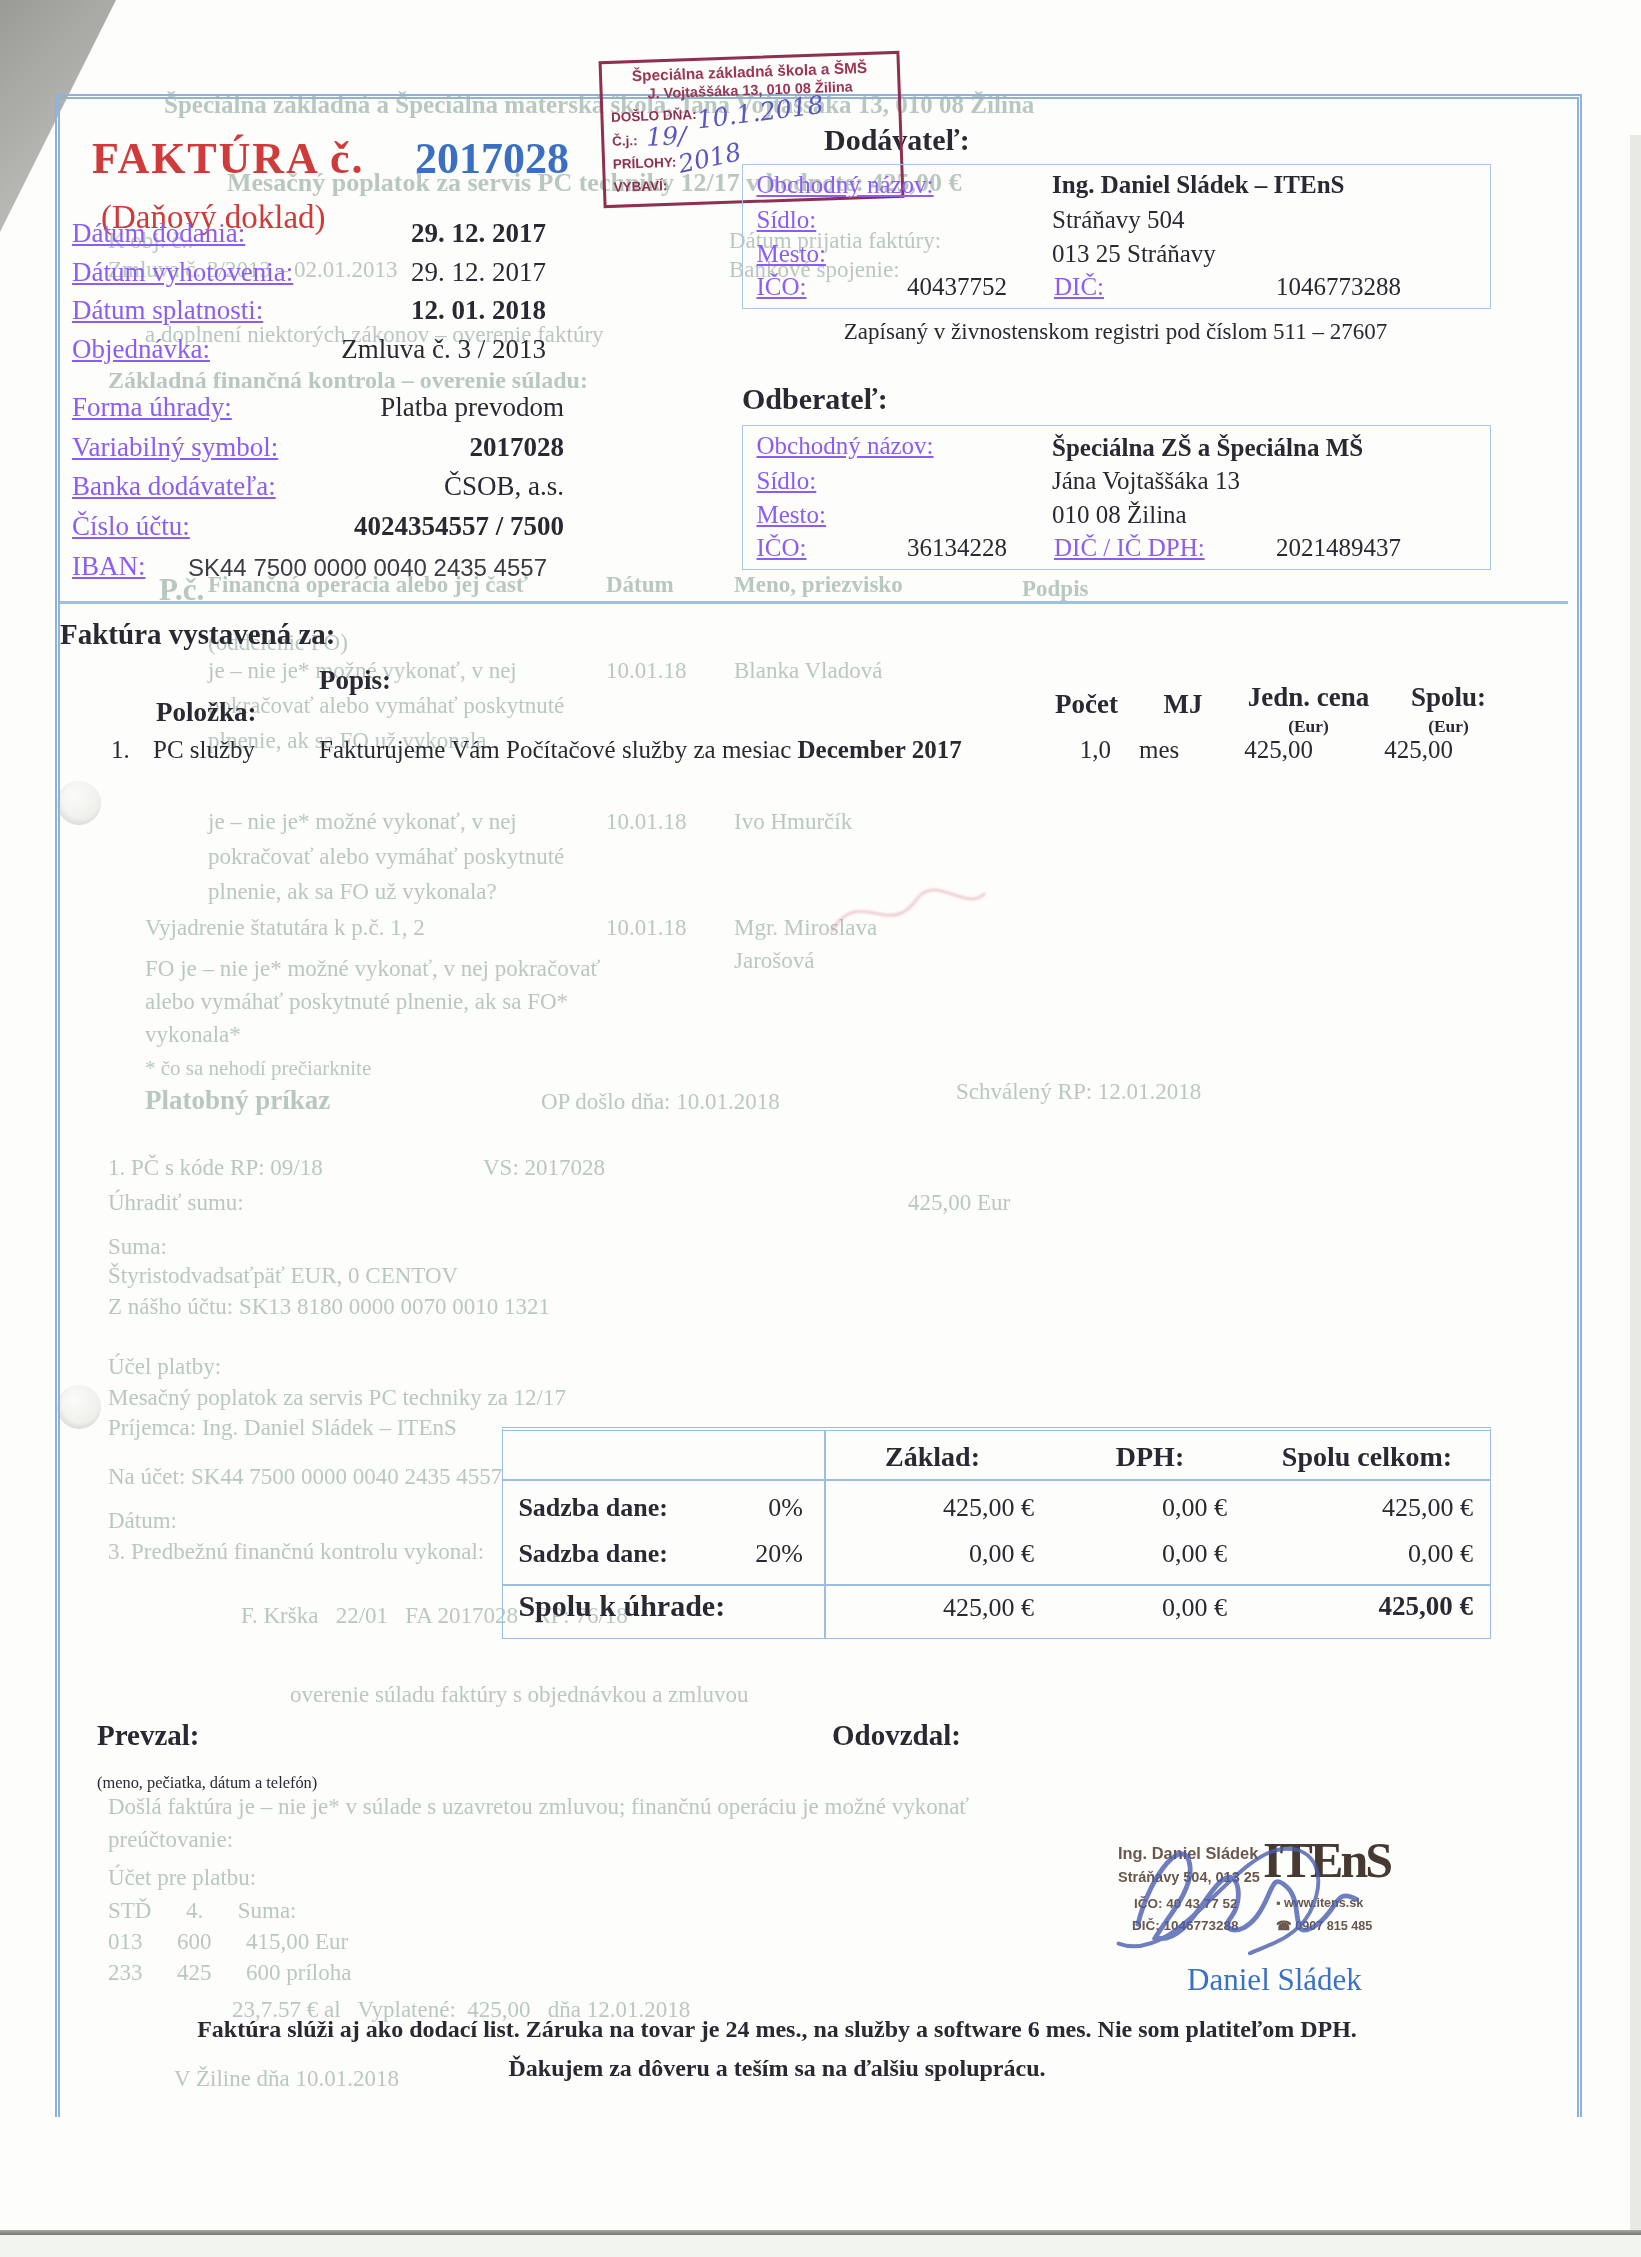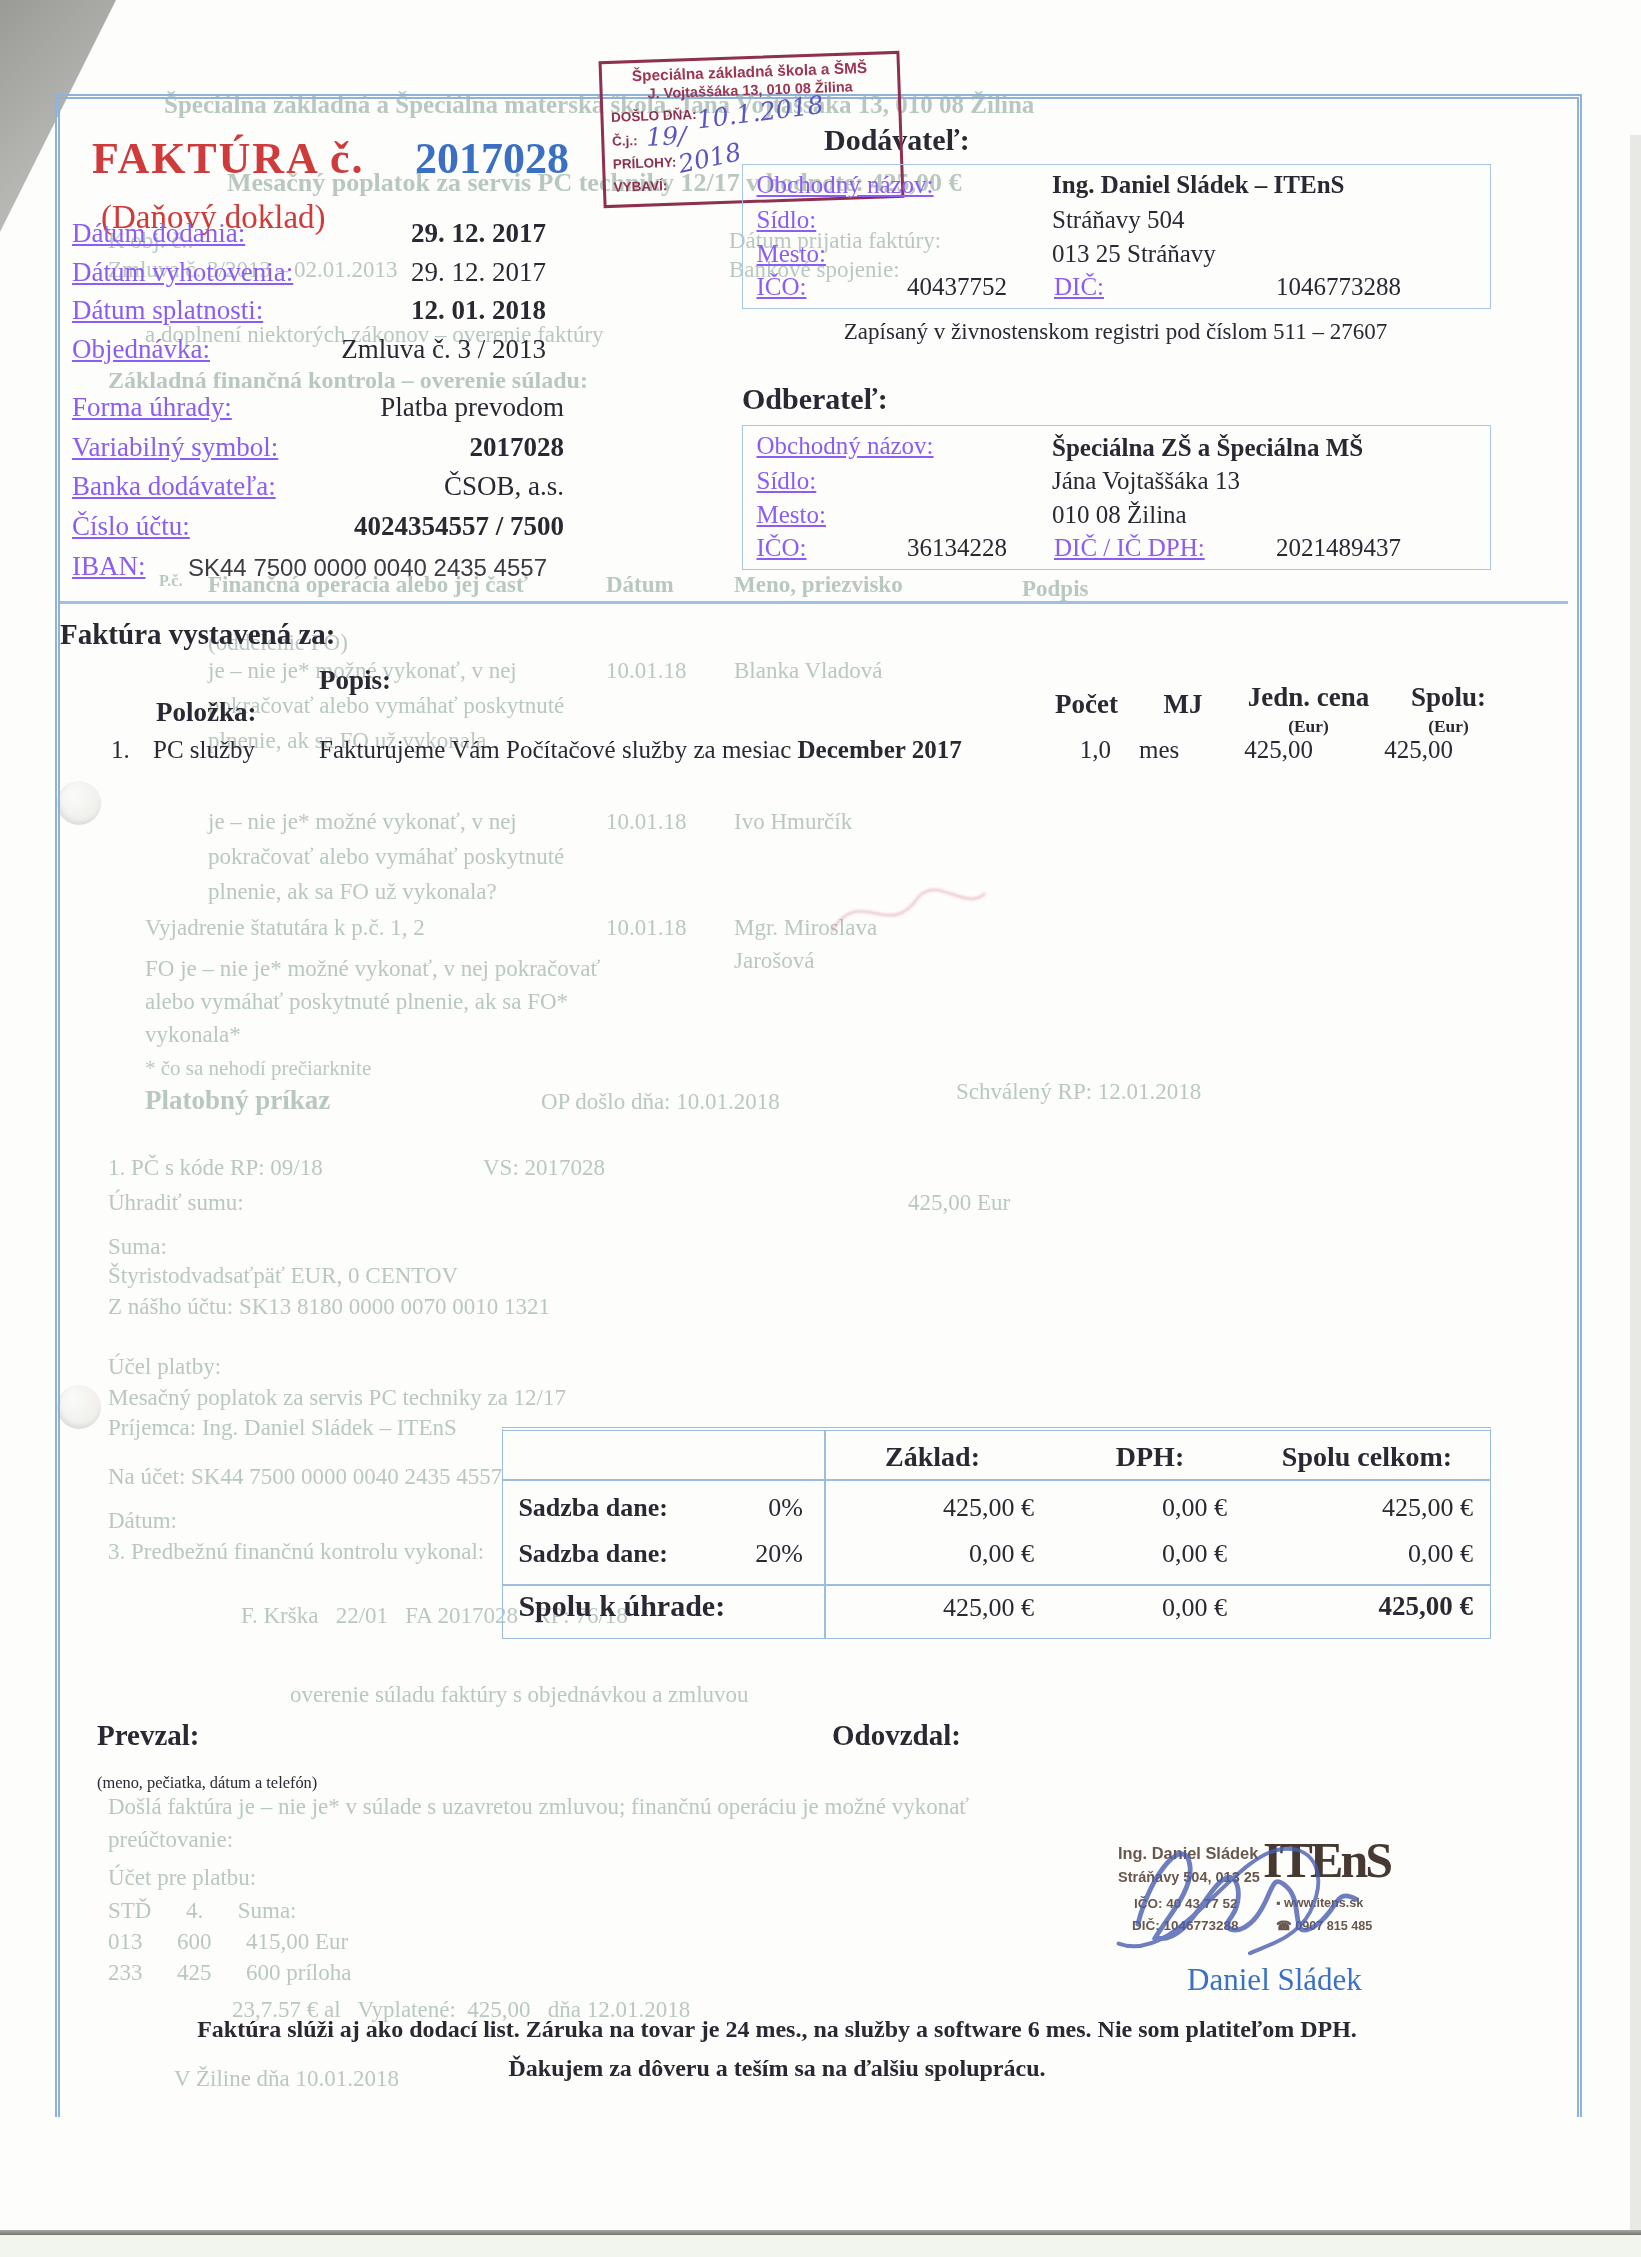--- a/index.html
+++ b/index.html
@@ -55,21 +55,21 @@
   <div class="hole" style="left:57px;top:1385px;"></div>
 
   <div class="g gb" style="left:164px;top:91px;font-size:25px">Špeciálna základná a Špeciálna materská škola, Jána Vojtaššáka 13, 010 08 Žilina</div>
   <div class="g gb" style="left:227px;top:168px;font-size:26px">Mesačný poplatok za servis PC techniky 12/17 v hodnote: 425,00 €</div>
   <div class="g" style="left:108px;top:228px;font-size:23px">K obj. č.:</div>
   <div class="g" style="left:108px;top:257px;font-size:23px">Zmluva č. 3/2013 – 02.01.2013</div>
   <div class="g" style="left:729px;top:228px;font-size:23px">Dátum prijatia faktúry:</div>
   <div class="g" style="left:729px;top:257px;font-size:23px">Bankové spojenie:</div>
   <div class="g" style="left:145px;top:322px;font-size:23px">a doplnení niektorých zákonov – overenie faktúry</div>
   <div class="g gb" style="left:108px;top:367px;font-size:24px">Základná finančná kontrola – overenie súladu:</div>
-  <div class="g gb" style="left:159px;top:572px;font-size:16px">P.č.</div>
+  <div class="g gb" style="left:159px;top:572px;font-size:31px">P.č.</div>
   <div class="g gb" style="left:208px;top:572px;font-size:23px">Finančná operácia alebo jej časť</div>
   <div class="g gb" style="left:606px;top:572px;font-size:23px">Dátum</div>
   <div class="g gb" style="left:734px;top:572px;font-size:23px">Meno, priezvisko</div>
   <div class="g gb" style="left:1022px;top:576px;font-size:23px">Podpis</div>
   <div class="g" style="left:208px;top:630px;font-size:23px">(oddelenie FO)</div>
   <div class="g" style="left:208px;top:658px;font-size:23px">je – nie je* možné vykonať, v nej</div>
   <div class="g" style="left:606px;top:658px;font-size:23px">10.01.18</div>
   <div class="g" style="left:734px;top:658px;font-size:23px">Blanka Vladová</div>
   <div class="g" style="left:208px;top:693px;font-size:23px">pokračovať alebo vymáhať poskytnuté</div>
   <div class="g" style="left:208px;top:728px;font-size:23px">plnenie, ak sa FO už vykonala</div>

